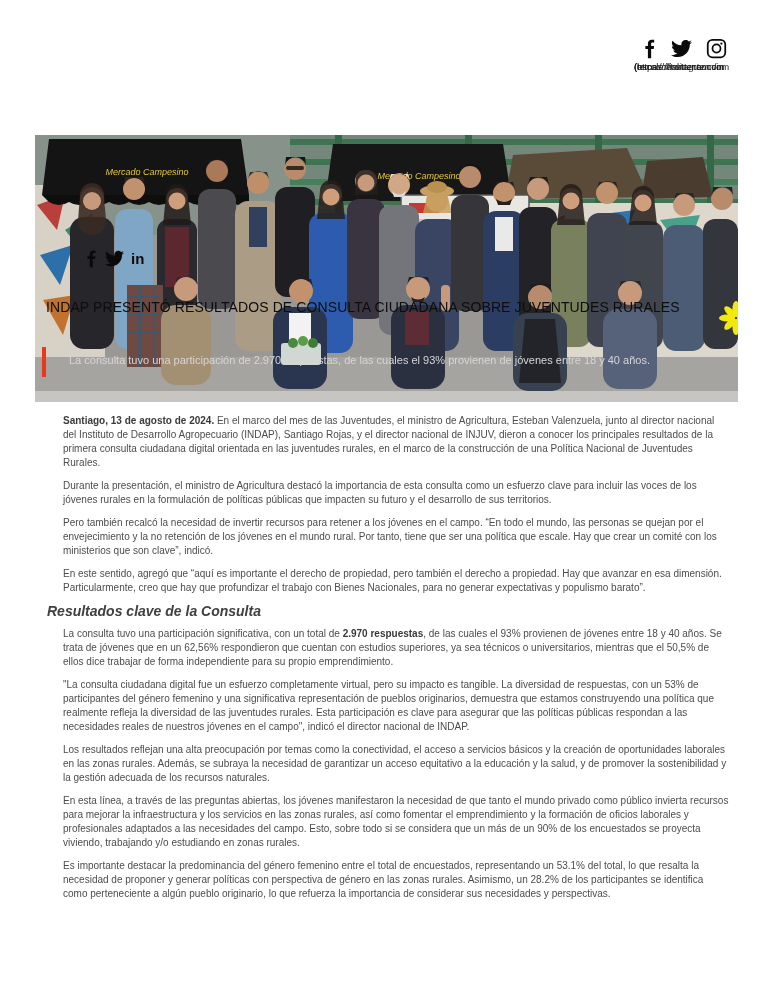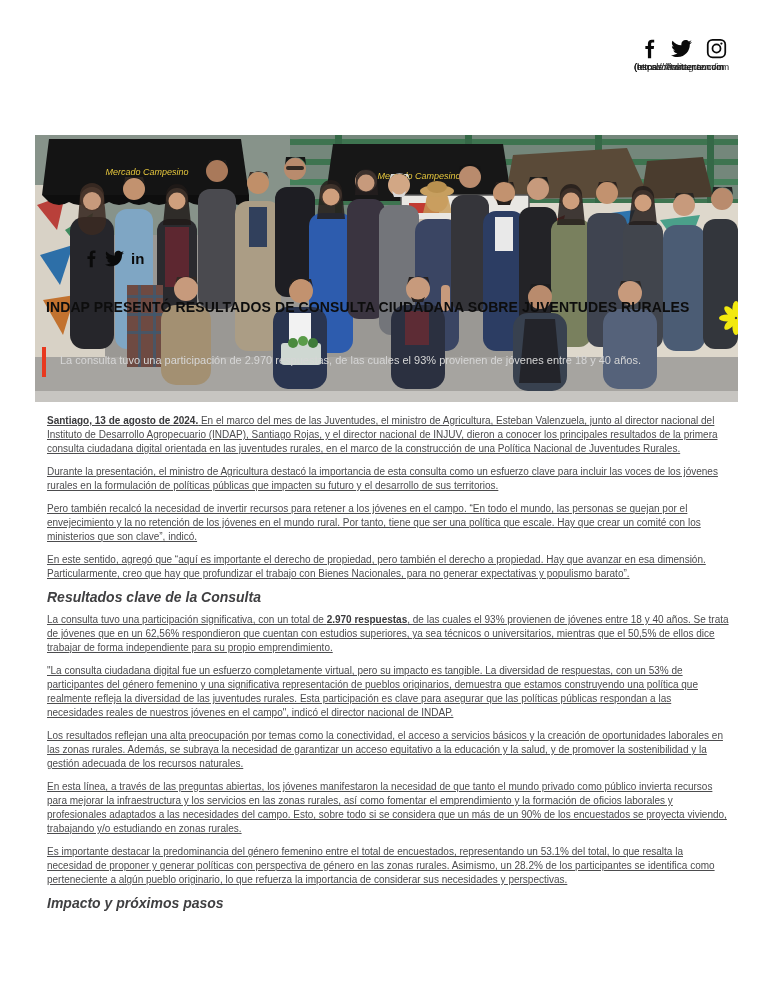--- a/index.html
+++ b/index.html
@@ -17,35 +17,35 @@
     font-size:9.5px;color:#1c1c1c;letter-spacing:-0.2px;
   }
   
   .photo-wrap{position:absolute;left:35px;top:135px;width:703px;height:267px;overflow:hidden;background:#737373;}
   .photo-wrap svg.scene{position:absolute;left:0;top:0;}
   .share-overlay{position:absolute;left:44px;top:114px;display:flex;gap:7px;align-items:center;}
   .share-overlay .sicon{width:19px;height:19px;color:#0a0a0a;display:block;}
   .share-overlay .in-glyph{font-weight:800;font-size:15px;color:#0a0a0a;line-height:19px;}
   .headline-overlay{
     position:absolute;left:11px;top:164px;width:690px;
-    font-weight:bold;font-size:14px;letter-spacing:0.1px;color:#0d0d0d;
+    font-weight:normal;font-size:14px;letter-spacing:0.1px;color:#0d0d0d;
     white-space:nowrap;
   }
   .sub-overlay{
     position:absolute;left:7px;top:212px;width:630px;
-    border-left:4px solid #e8391f;padding:3px 0 6px 14px;
+    border-left:4px solid #e8391f;padding:3px 0 6px 23px;
     font-size:11px;line-height:21px;color:#d6d6d6;
   }
   .asterisk{position:absolute;left:684px;top:165px;width:34px;height:36px;cursor:pointer;}
   
   .article{
     position:absolute;left:47px;top:414px;width:682px;
     font-size:10px;line-height:14px;color:#4c4c4e;
   }
-  .article p{margin:0 0 9px 0;text-decoration:underline;}
+  .article p{margin:0 0 9px 16px;}
   .article .b{font-weight:bold;color:#3a3a3c;}
   .article .section-h{
     font-weight:bold;font-style:italic;color:#404042;font-size:14px;
     margin:3px 0 9px 0;
   }
 </style>
 </head>
 <body>
 
 <div class="topsocial">
@@ -272,14 +272,13 @@
   <p><span class="b">Santiago, 13 de agosto de 2024.</span><span> En el marco del mes de las Juventudes, el ministro de Agricultura, Esteban Valenzuela, junto al director nacional del Instituto de Desarrollo Agropecuario (INDAP), Santiago Rojas, y el director nacional de INJUV, dieron a conocer los principales resultados de la primera consulta ciudadana digital orientada en las juventudes rurales, en el marco de la construcción de una Política Nacional de Juventudes Rurales.</span></p>
   <p>Durante la presentación, el ministro de Agricultura destacó la importancia de esta consulta como un esfuerzo clave para incluir las voces de los jóvenes rurales en la formulación de políticas públicas que impacten su futuro y el desarrollo de sus territorios.</p>
   <p>Pero también recalcó la necesidad de invertir recursos para retener a los jóvenes en el campo. “En todo el mundo, las personas se quejan por el envejecimiento y la no retención de los jóvenes en el mundo rural. Por tanto, tiene que ser una política que escale. Hay que crear un comité con los ministerios que son clave”, indicó.</p>
   <p>En este sentido, agregó que “aquí es importante el derecho de propiedad, pero también el derecho a propiedad. Hay que avanzar en esa dimensión. Particularmente, creo que hay que profundizar el trabajo con Bienes Nacionales, para no generar expectativas y populismo barato”.</p>
   <div class="section-h">Resultados clave de la Consulta</div>
   <p><span>La consulta tuvo una participación significativa, con un total de </span><span class="b">2.970 respuestas</span><span>, de las cuales el 93% provienen de jóvenes entre 18 y 40 años. Se trata de jóvenes que en un 62,56% respondieron que cuentan con estudios superiores, ya sea técnicos o universitarios, mientras que el 50,5% de ellos dice trabajar de forma independiente para su propio emprendimiento.</span></p>
   <p>"La consulta ciudadana digital fue un esfuerzo completamente virtual, pero su impacto es tangible. La diversidad de respuestas, con un 53% de participantes del género femenino y una significativa representación de pueblos originarios, demuestra que estamos construyendo una política que realmente refleja la diversidad de las juventudes rurales. Esta participación es clave para asegurar que las políticas públicas respondan a las necesidades reales de nuestros jóvenes en el campo", indicó el director nacional de INDAP.</p>
   <p>Los resultados reflejan una alta preocupación por temas como la conectividad, el acceso a servicios básicos y la creación de oportunidades laborales en las zonas rurales. Además, se subraya la necesidad de garantizar un acceso equitativo a la educación y la salud, y de promover la sostenibilidad y la gestión adecuada de los recursos naturales.</p>
   <p>En esta línea, a través de las preguntas abiertas, los jóvenes manifestaron la necesidad de que tanto el mundo privado como público invierta recursos para mejorar la infraestructura y los servicios en las zonas rurales, así como fomentar el emprendimiento y la formación de oficios laborales y profesionales adaptados a las necesidades del campo. Esto, sobre todo si se considera que un más de un 90% de los encuestados se proyecta viviendo, trabajando y/o estudiando en zonas rurales.</p>
   <p>Es importante destacar la predominancia del género femenino entre el total de encuestados, representando un 53.1% del total, lo que resalta la necesidad de proponer y generar políticas con perspectiva de género en las zonas rurales. Asimismo, un 28.2% de los participantes se identifica como perteneciente a algún pueblo originario, lo que refuerza la importancia de considerar sus necesidades y perspectivas.</p>
-  <div class="section-h">Impacto y próximos pasos</div>
 </div>
 
 </body></html>

